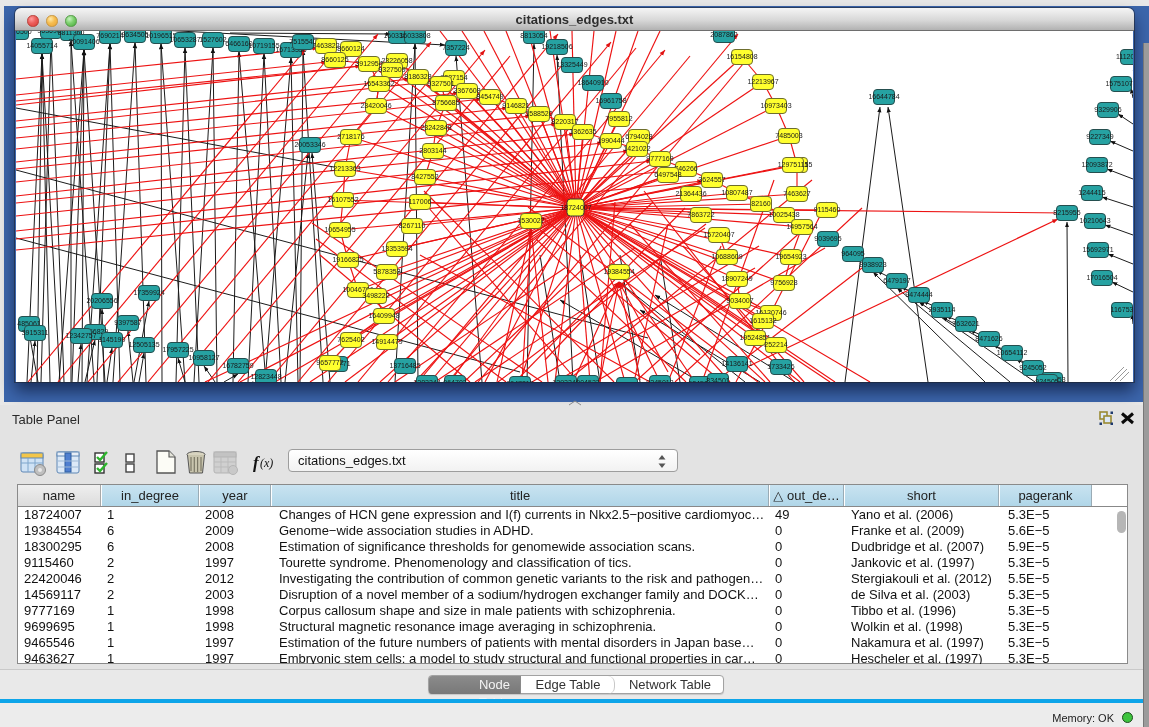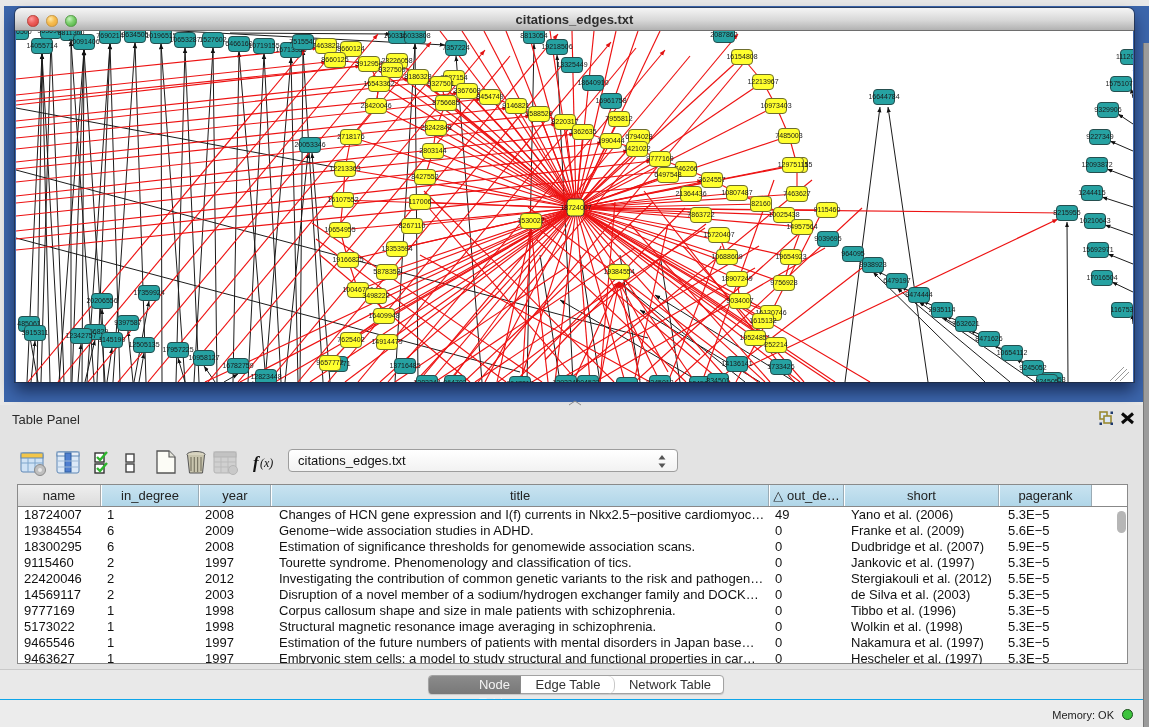--- a/index.html
+++ b/index.html
@@ -27,21 +27,21 @@
 .c0{left:6px;width:92px}.c1{left:89px;width:95px}.c2{left:187px;width:70px}.c3{left:261px;width:492px}
 .c4{left:757px;width:72px}.c5{left:833px;width:152px}.c6{left:990px;width:100px}
 #vsb{position:absolute;right:0px;top:24px;width:11px;height:153px;}
 #vsb .th{position:absolute;left:1px;top:2px;width:9px;height:22px;border-radius:5px;background:#b6b6b6;}
 #tabs{position:absolute;left:428px;top:270px;width:296px;height:19px;border:1px solid #a2a2a2;border-radius:4px;
  background:#fff;box-shadow:0 1px 1px rgba(0,0,0,.15);font-size:13px;line-height:18px;text-align:center;color:#333;}
 #tabs .seg{position:absolute;top:0;height:18px;}
 #seg1{left:0;width:92px;background:linear-gradient(#8b8b8b,#787878);color:#f4f4f4;border-radius:3px 0 0 3px;border-right:1px solid #8a8a8a;padding-left:40px;}
 #seg2{left:93px;width:93px;border-right:1px solid #c8c8c8;border-radius:7px;}
 #seg3{left:187px;width:108px;}
-#status{position:absolute;left:0;top:699px;width:1149px;height:28px;background:#ececec;border-top:1px solid #0ea5e9;}
+#status{position:absolute;left:0;top:699px;width:1149px;height:28px;background:#ececec;border-top:4px solid #0ea5e9;}
 #mem{position:absolute;right:35px;top:9px;font-size:11px;color:#222;}
 #memdot{position:absolute;right:16px;top:9px;width:11px;height:11px;border-radius:50%;background:#3ec43e;border:1.5px solid #1d4d1d;}
 #rstrip{position:absolute;left:1143px;top:43px;width:6px;height:684px;background:#9b9b9b;border-left:1px solid #777;}
 </style></head>
 <body>
 <div id="desk">
  <div id="win">
   <div id="tbar">
     <div class="tl" style="left:12px;background:radial-gradient(circle at 35% 30%,#ff9a9a,#ec5f5c 45%,#d93b34);border:0.5px solid #b93a33"></div>
     <div class="tl" style="left:31px;background:radial-gradient(circle at 35% 30%,#ffe9a8,#f6bd4f 45%,#e9a43a);border:0.5px solid #c99439"></div>
@@ -1104,21 +1104,21 @@
 <div class="tr" style="top:96px">
 <span class="c0">9777169</span>
           <span class="c1">1</span>
           <span class="c2">1998</span>
           <span class="c3">Corpus callosum shape and size in male patients with schizophrenia.</span>
           <span class="c4">0</span>
           <span class="c5">Tibbo et al. (1996)</span>
           <span class="c6">5.3E−5</span>
         </div>
 <div class="tr" style="top:112px">
-<span class="c0">5173022</span>
+<span class="c0">9699695</span>
           <span class="c1">1</span>
           <span class="c2">1998</span>
           <span class="c3">Structural magnetic resonance image averaging in schizophrenia.</span>
           <span class="c4">0</span>
           <span class="c5">Wolkin et al. (1998)</span>
           <span class="c6">5.3E−5</span>
         </div>
 <div class="tr" style="top:128px">
 <span class="c0">9465546</span>
           <span class="c1">1</span>

